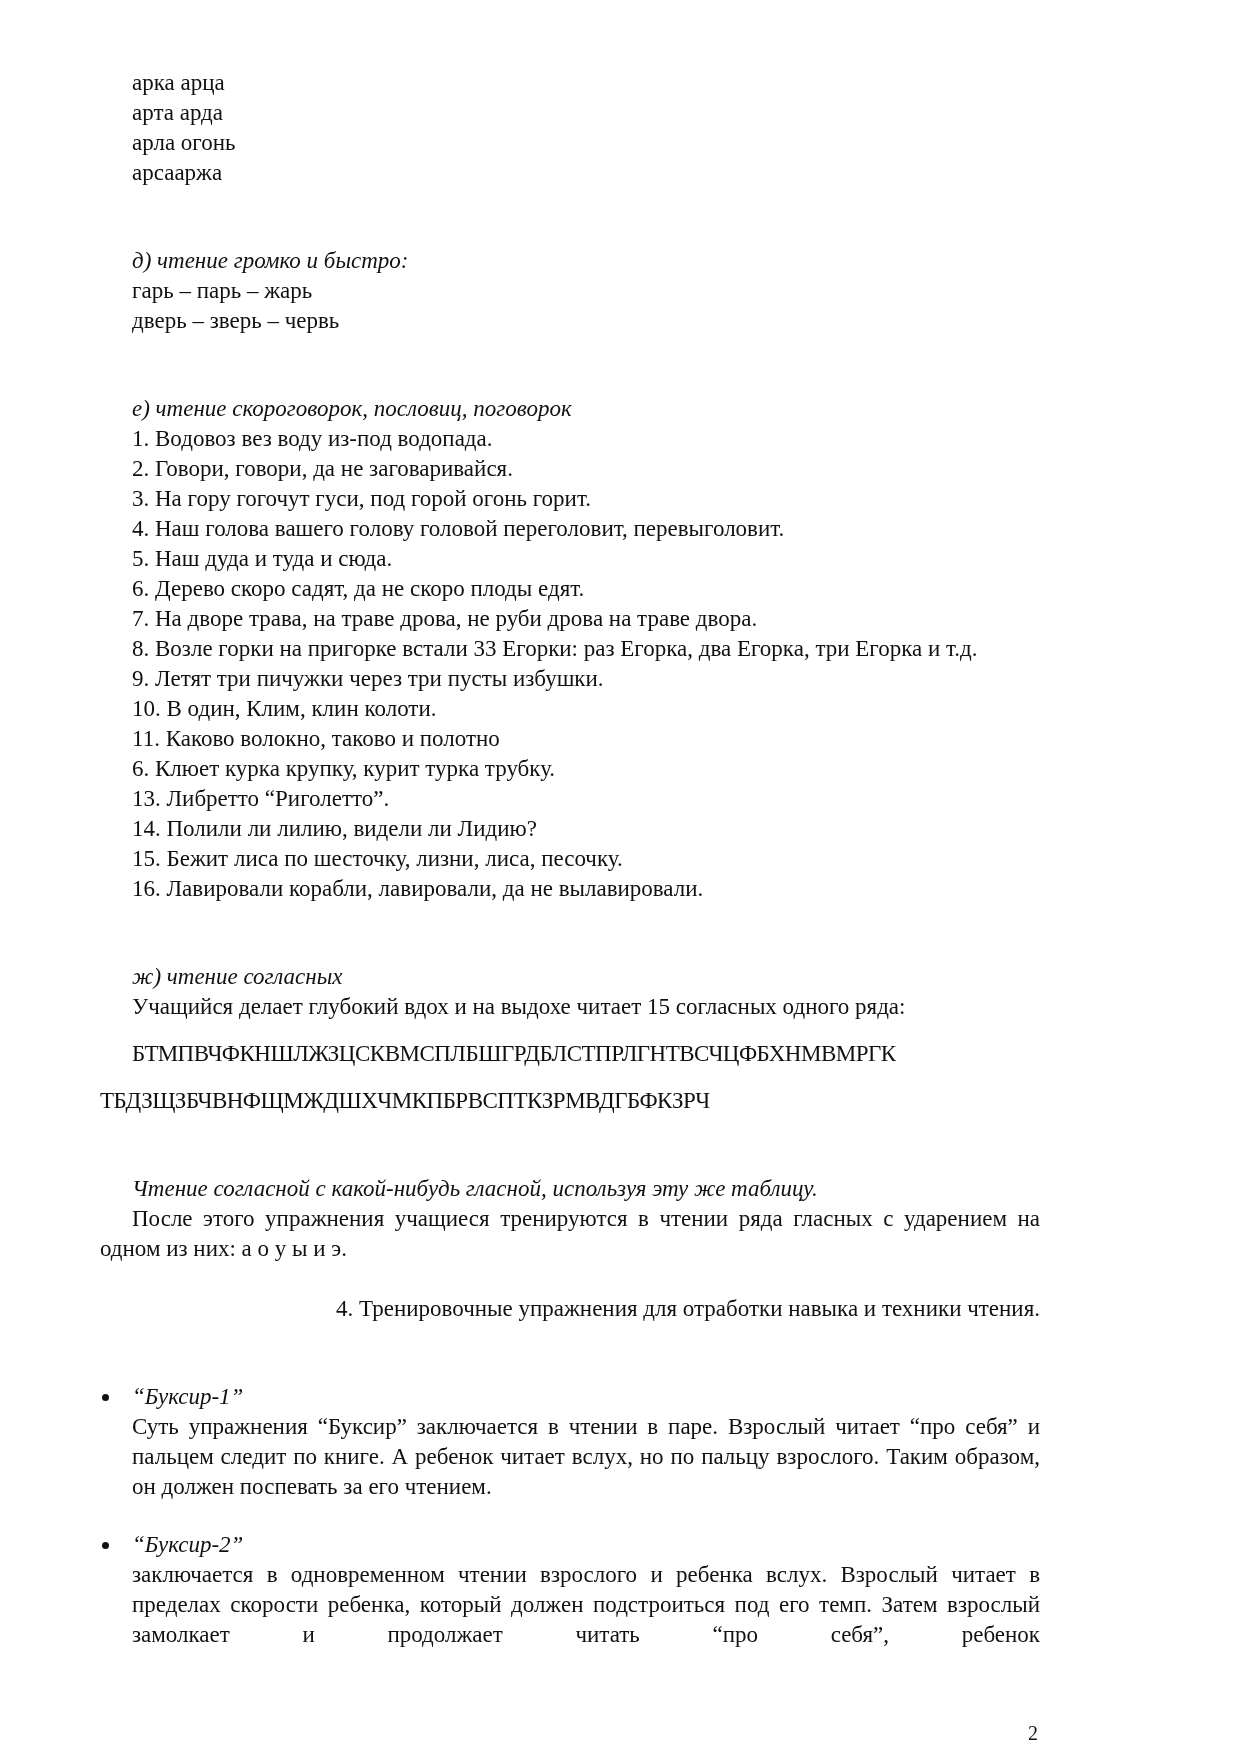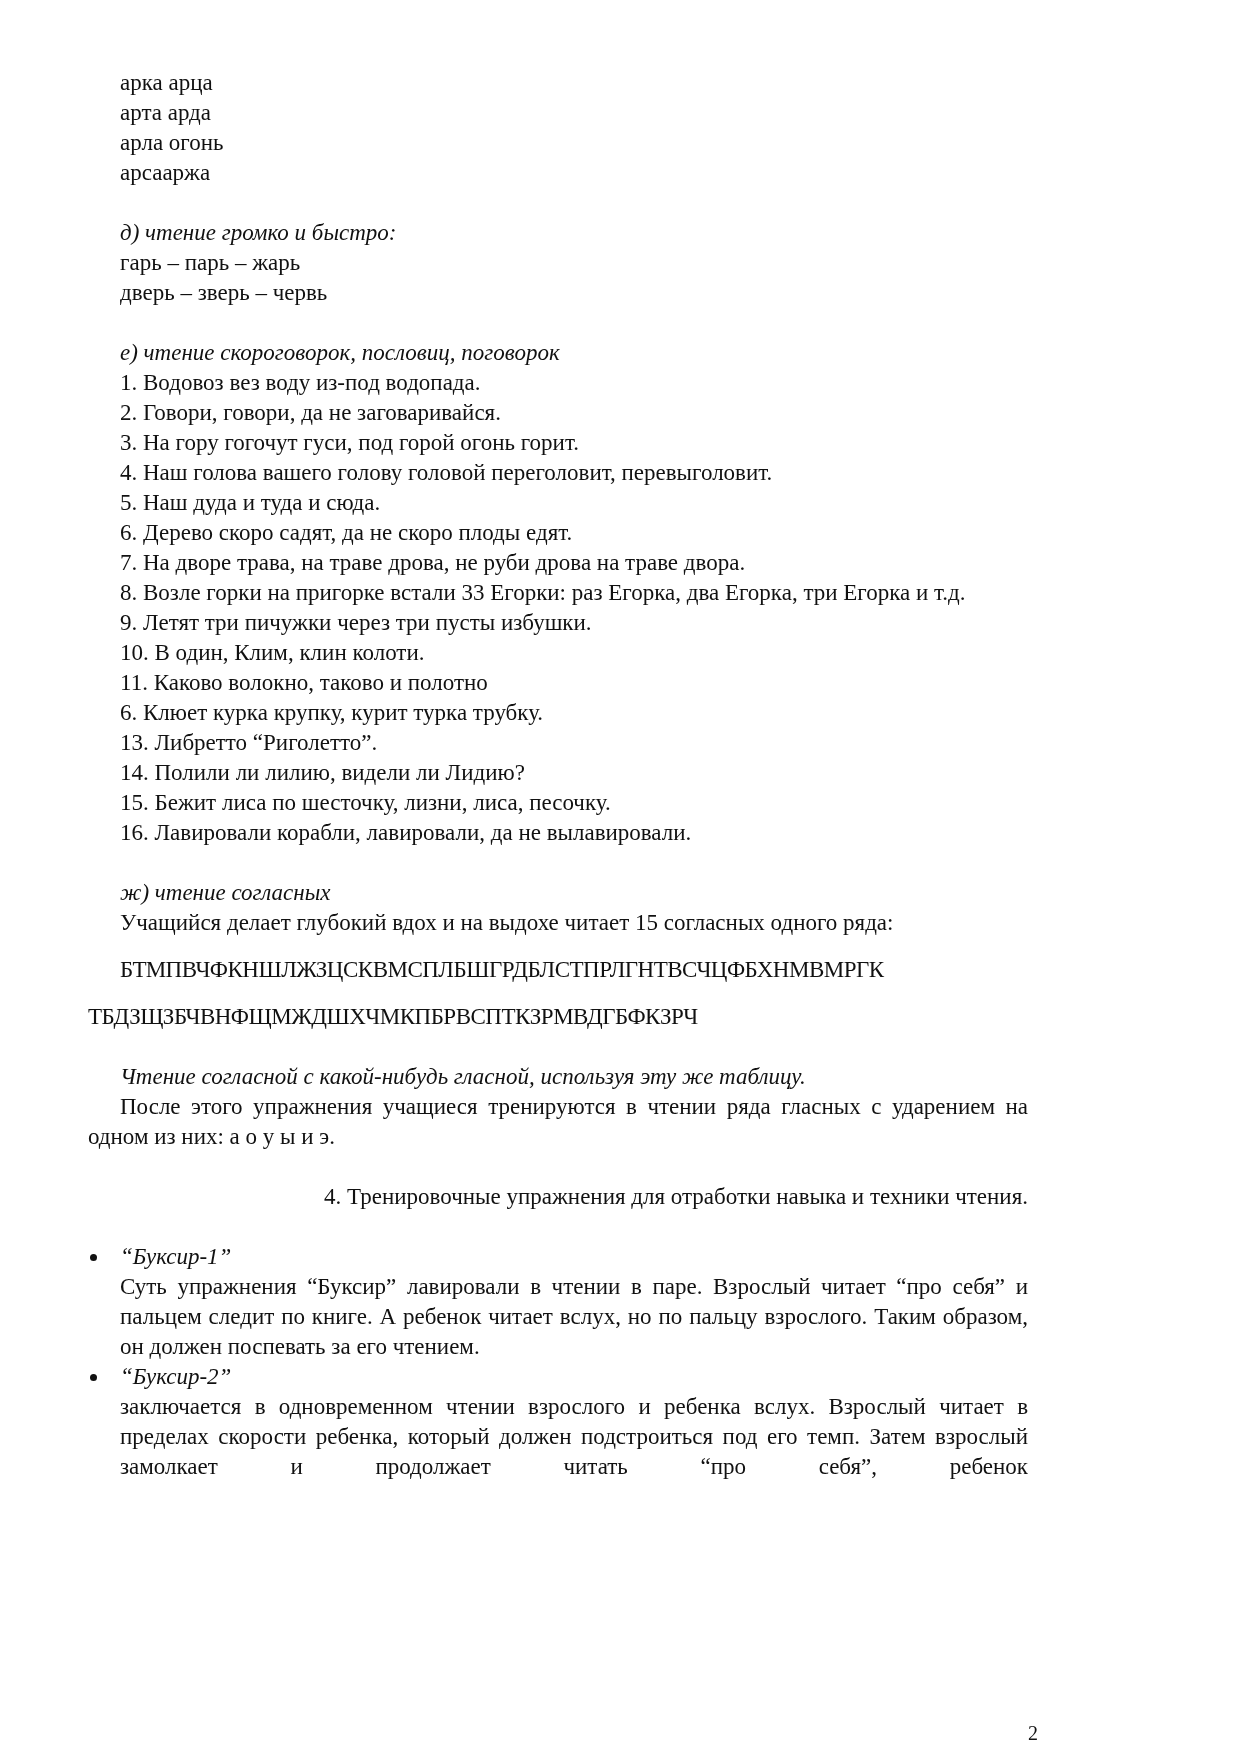--- a/index.html
+++ b/index.html
@@ -1,21 +1,21 @@
 <!DOCTYPE html>
 <html><head>
 <meta charset="utf-8">
 <style>
   html, body { margin: 0; padding: 0; background: #ffffff; }
   body { width: 1240px; height: 1754px; position: relative; overflow: hidden;
          font-family: "Liberation Serif", "DejaVu Serif", serif; color: #111; }
-  .page { position: absolute; left: 88px; top: 68px; width: 940px; font-size: 23px; line-height: 30px; }
+  .page { position: absolute; left: 100px; top: 68px; width: 940px; font-size: 23px; line-height: 30px; }
   .line { display: block; white-space: nowrap; }
   .ind { padding-left: 32px; }
-  .it { font-style: italic; }
+  .it { font-style: italic; margin-top: 28px; }
   .gap { height: 30px; }
   .wrap { white-space: normal; }
   .just { text-align: justify; text-align-last: left; }
   .consonants { letter-spacing: -0.5px; margin-top: 17px; }
   .heading { font-weight: normal; text-align: right; white-space: nowrap; margin-top: 0; }
   .bullet-row { position: relative; padding-left: 32px; }
   .bullet { position: absolute; left: 0; top: 0; width: 32px; }
   .bullet::before { content: ""; position: absolute; left: 2px; top: 12px; width: 7px; height: 7px; border-radius: 50%; background: #111; }
   .pagenum { position: absolute; left: 1028px; top: 1722px; font-size: 20px; font-family: "Liberation Serif", serif; }
 </style>
@@ -62,21 +62,21 @@
   <span class="line ind it">Чтение согласной с какой-нибудь гласной, используя эту же таблицу.</span>
   <div class="wrap just" style="text-indent:32px;">После этого упражнения учащиеся тренируются в чтении ряда гласных с ударением на одном из них: а о у ы и э.</div>
   <div class="gap"></div>
 
   <div class="heading">4. Тренировочные упражнения для отработки навыка и техники чтения.</div>
   <div class="gap"></div>
 
   <div class="bullet-row">
     <span class="bullet"></span>
     <span class="line it">“Буксир-1”</span>
-    <div class="wrap just">Суть упражнения “Буксир” лавировали в чтении в паре. Взрослый читает “про себя” и пальцем следит по книге. А ребенок читает вслух, но по пальцу взрослого. Таким образом, он должен поспевать за его чтением.</div>
+    <div class="wrap just">Суть упражнения “Буксир” заключается в чтении в паре. Взрослый читает “про себя” и пальцем следит по книге. А ребенок читает вслух, но по пальцу взрослого. Таким образом, он должен поспевать за его чтением.</div>
   </div>
   <div class="bullet-row">
     <span class="bullet"></span>
     <span class="line it">“Буксир-2”</span>
     <div class="wrap just" style="text-align-last: justify;">заключается в одновременном чтении взрослого и ребенка вслух. Взрослый читает в пределах скорости ребенка, который должен подстроиться под его темп. Затем взрослый замолкает и продолжает читать “про себя”, ребенок</div>
   </div>
 </div>
 
 <div class="pagenum">2</div>
 

